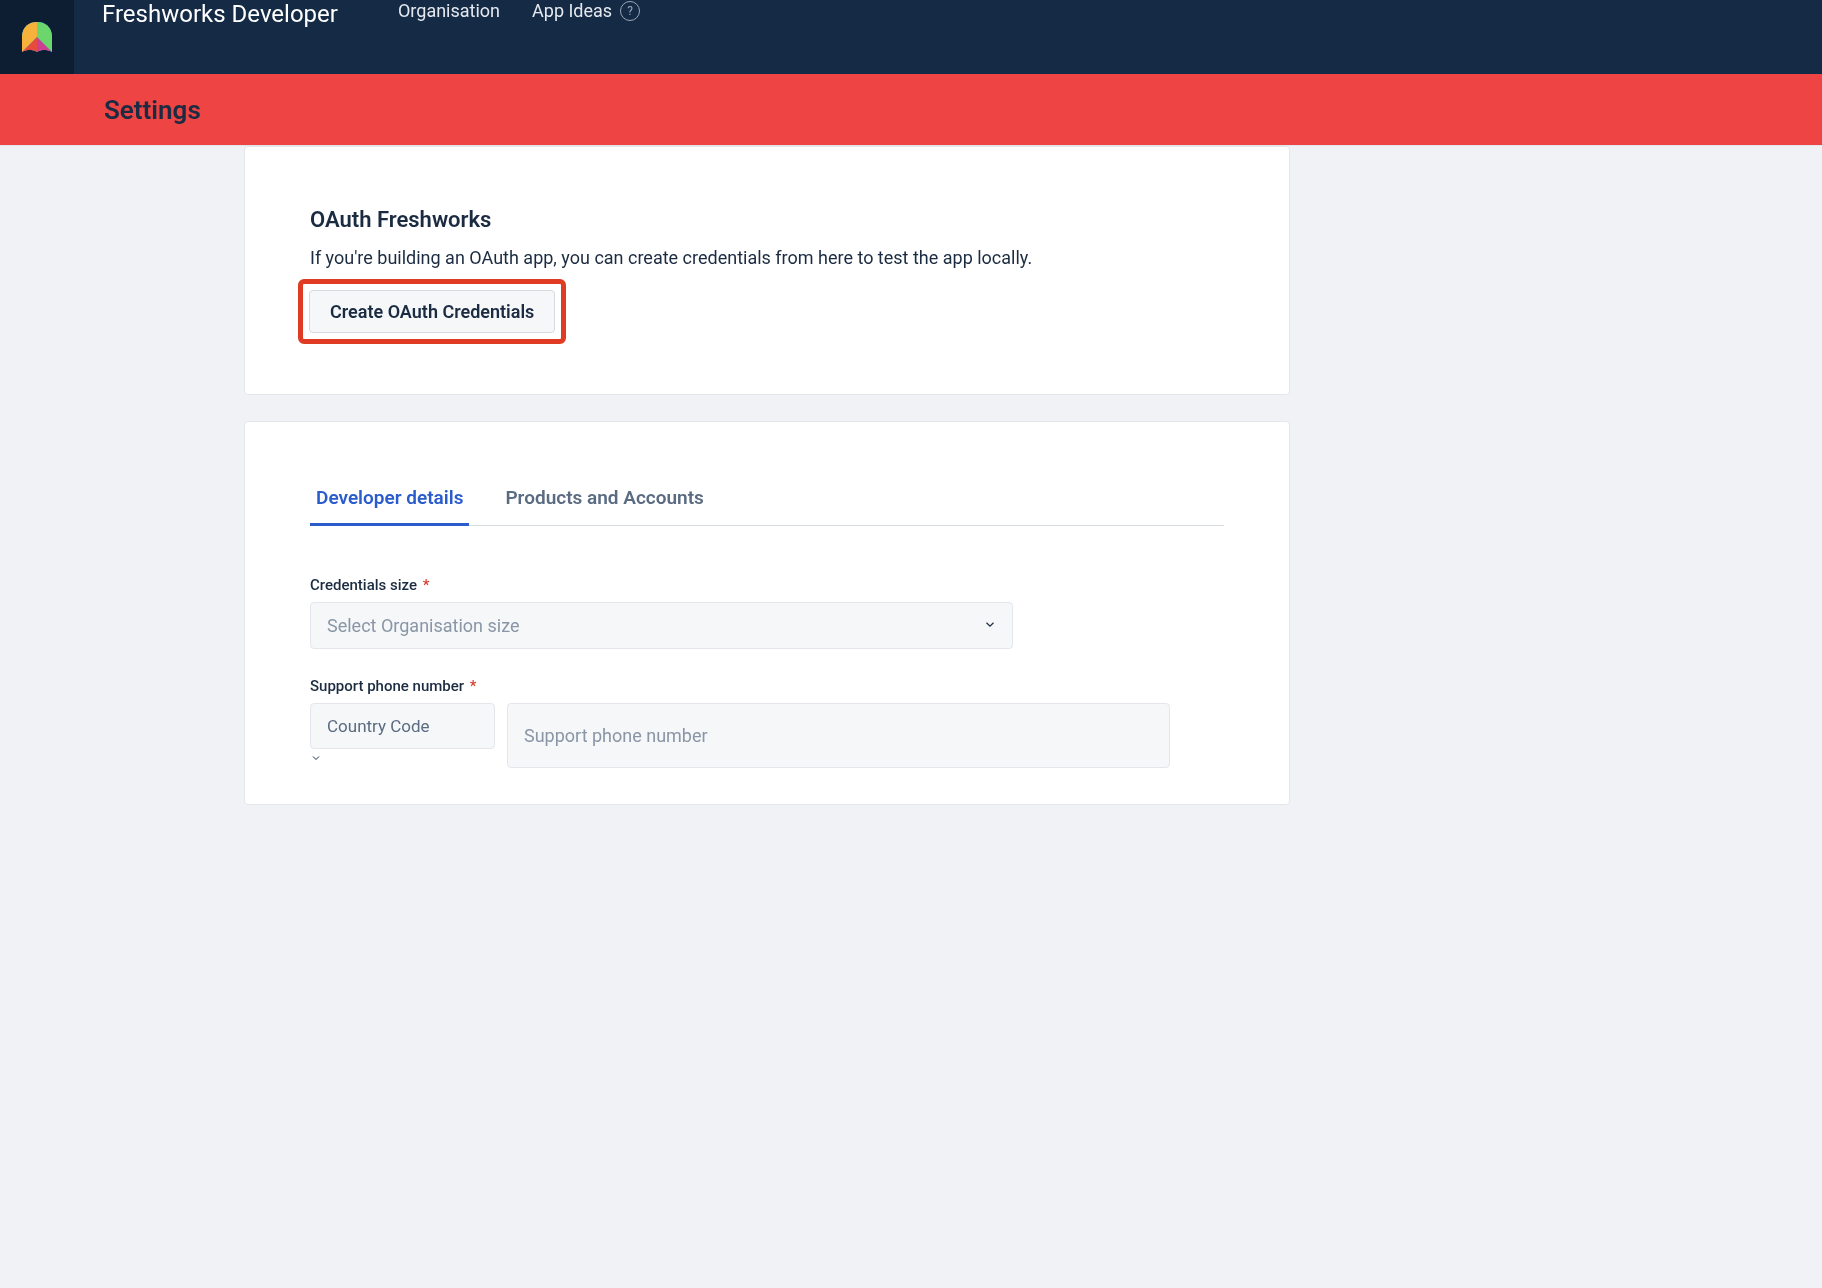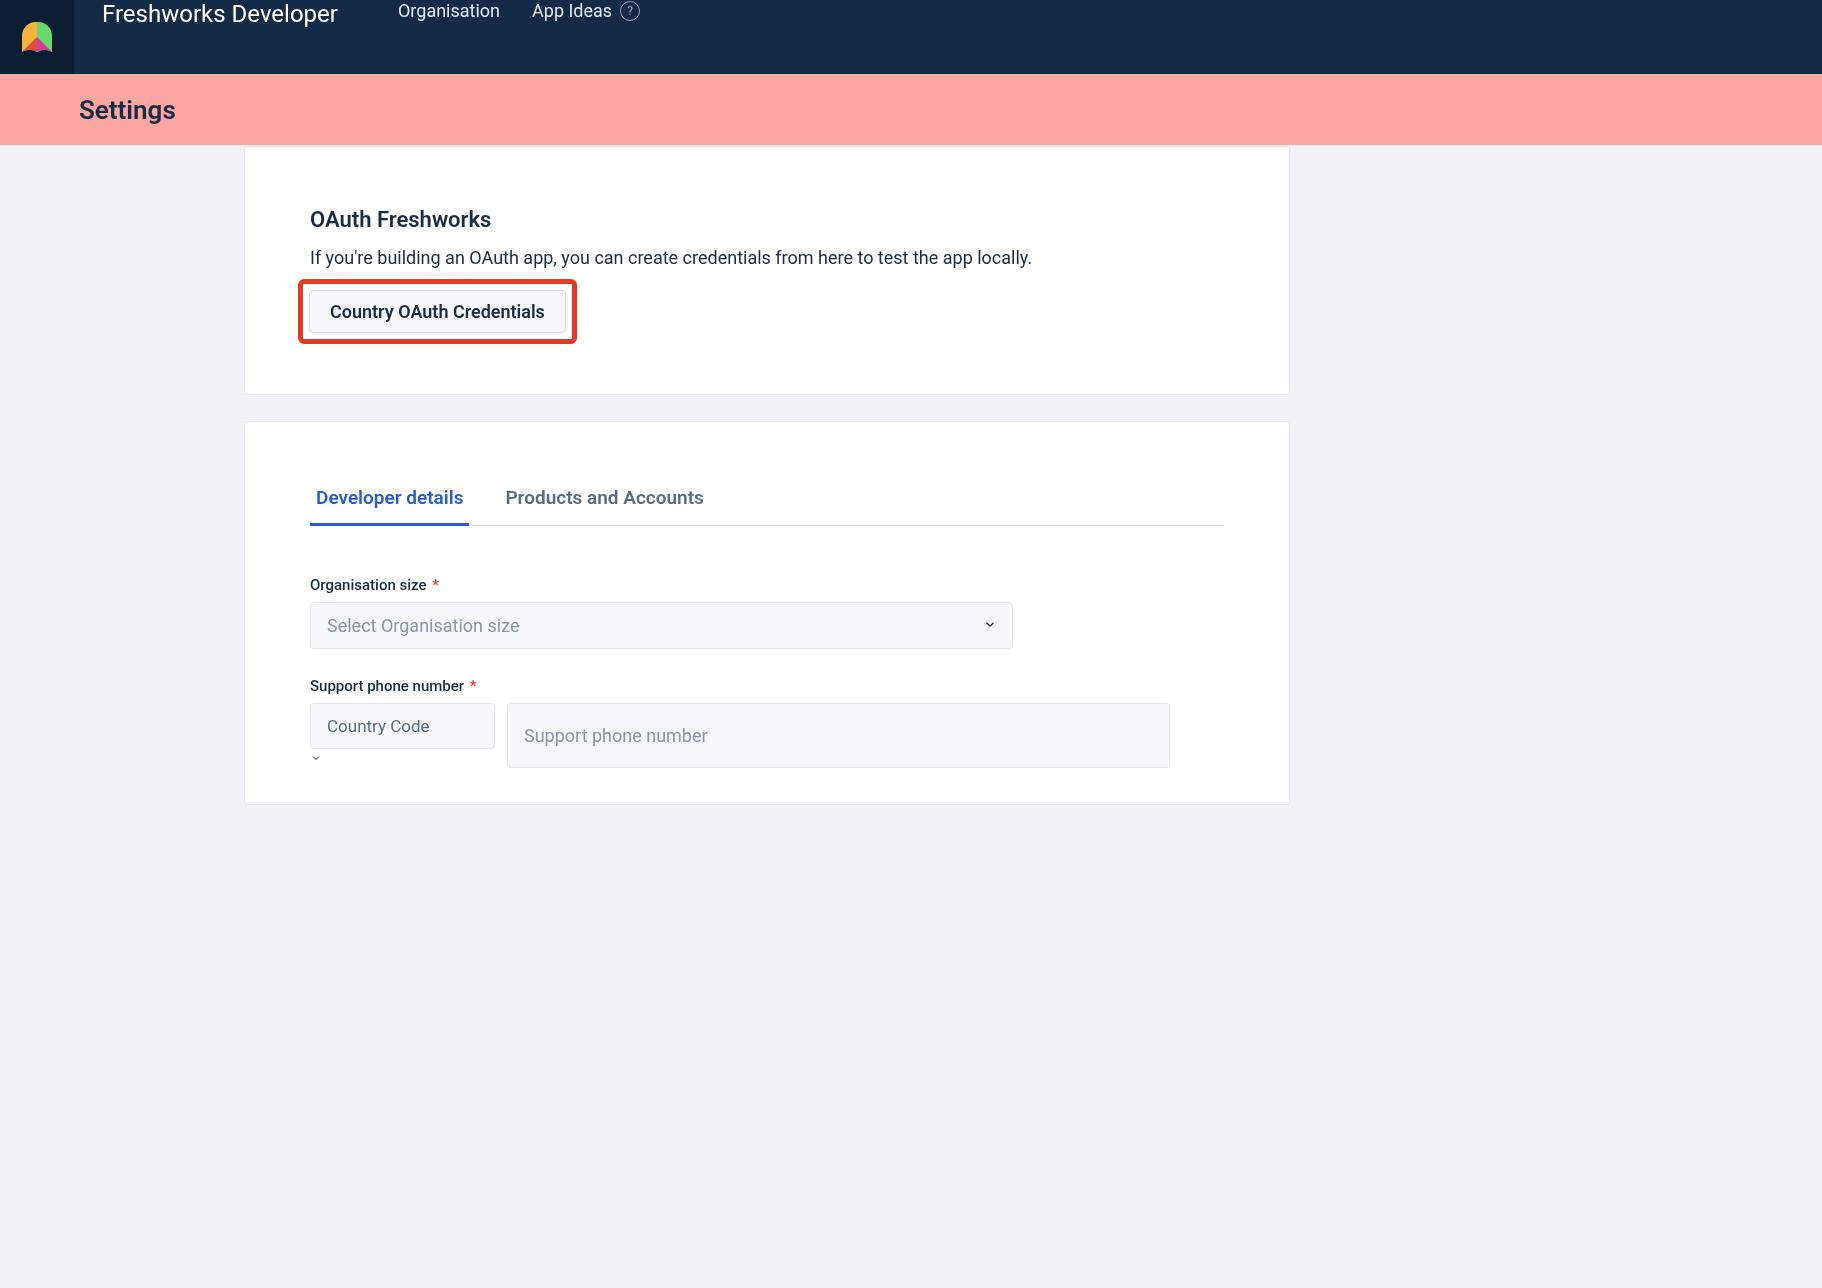--- a/index.html
+++ b/index.html
@@ -4,21 +4,21 @@
 <style>
 * { margin: 0; padding: 0; box-sizing: border-box; font-family: -apple-system, BlinkMacSystemFont, "Segoe UI", Roboto, Helvetica, Arial, sans-serif; }
 body { background: #f0f2f5; color: #1b2b41; }
 .topbar { background: #152a44; height: 74px; display: flex; align-items: flex-start; }
 .logo-box { width: 74px; height: 74px; background: #0d1e33; display: flex; align-items: center; justify-content: center; }
 .logo-svg { width: 36px; height: 36px; }
 .brand-title { color: #fff; font-size: 24px; margin-left: 28px; margin-right: 60px; font-weight: 400; }
 .nav-links { display: flex; align-items: center; gap: 32px; }
 .nav-link { color: #e5e9ef; font-size: 18px; text-decoration: none; display: flex; align-items: center; gap: 8px; }
 .help-icon { width: 20px; height: 20px; border: 1.5px solid #9aa7b8; border-radius: 50%; display: inline-flex; align-items: center; justify-content: center; font-size: 12px; color: #9aa7b8; }
-.subheader { background: #fca5a5; border-bottom: 1px solid #e3e7ec; height: 72px; display: flex; align-items: center; padding-left: 79px; }
+.subheader { background: #ef4444; border-bottom: 1px solid #e3e7ec; height: 72px; display: flex; align-items: center; padding-left: 104px; }
 .subheader h1 { font-size: 26px; font-weight: 600; color: #1b2b41; }
 .content { padding: 0 0 40px 0; max-width: 1290px; }
 .card { background: #fff; border: 1px solid #e3e7ec; border-radius: 4px; margin-left: 244px; margin-top: 0; }
 .card + .card { margin-top: 26px; }
 .card-inner { padding: 60px 65px 50px 65px; }
 .card.first { border-top: none; border-radius: 0 0 4px 4px; }
 .card.first .card-inner { padding-top: 0; padding-bottom: 30px; }
 .textarea { width: 870px; height: 100px; border: 1px solid #d6dbe1; border-radius: 4px; resize: both; background: #fafbfc; }
 .textarea::-webkit-resizer { background: #d6dbe1; }
 .btn-disabled { background: #a9b2c0; color: #fff; border: none; padding: 11px 22px; font-size: 18px; border-radius: 4px; margin-top: 26px; display: inline-block; cursor: default; }
@@ -70,35 +70,35 @@
 </div>
 
 <div class="content">
 
 
   <div class="card">
     <div class="card-inner">
       <div class="oauth-title">OAuth Freshworks</div>
       <div class="oauth-desc">If you're building an OAuth app, you can create credentials from here to test the app locally.</div>
       <div class="highlight-box">
-        <button class="btn-oauth">Country OAuth Credentials</button>
+        <button class="btn-oauth">Create OAuth Credentials</button>
       </div>
     </div>
   </div>
 
   <div class="card third">
     <div class="card-inner">
       <div class="tabs">
         <div class="tab active">Developer details</div>
         <div class="tab">Products and Accounts</div>
       </div>
 
       <div class="field-block">
         <label class="field-label">
-          <span>Organisation size</span><span class="req"> *</span>
+          <span>Credentials size</span><span class="req"> *</span>
         </label>
         <div class="select-wrap">
           <select class="select">
             <option>Select Organisation size</option>
           </select>
           <span class="chev">
             <svg width="14" height="14" viewBox="0 0 24 24" fill="none" stroke="#1b2b41" stroke-width="2">
                 <polyline points="6 9 12 15 18 9"></polyline>
               </svg>
           </span>

